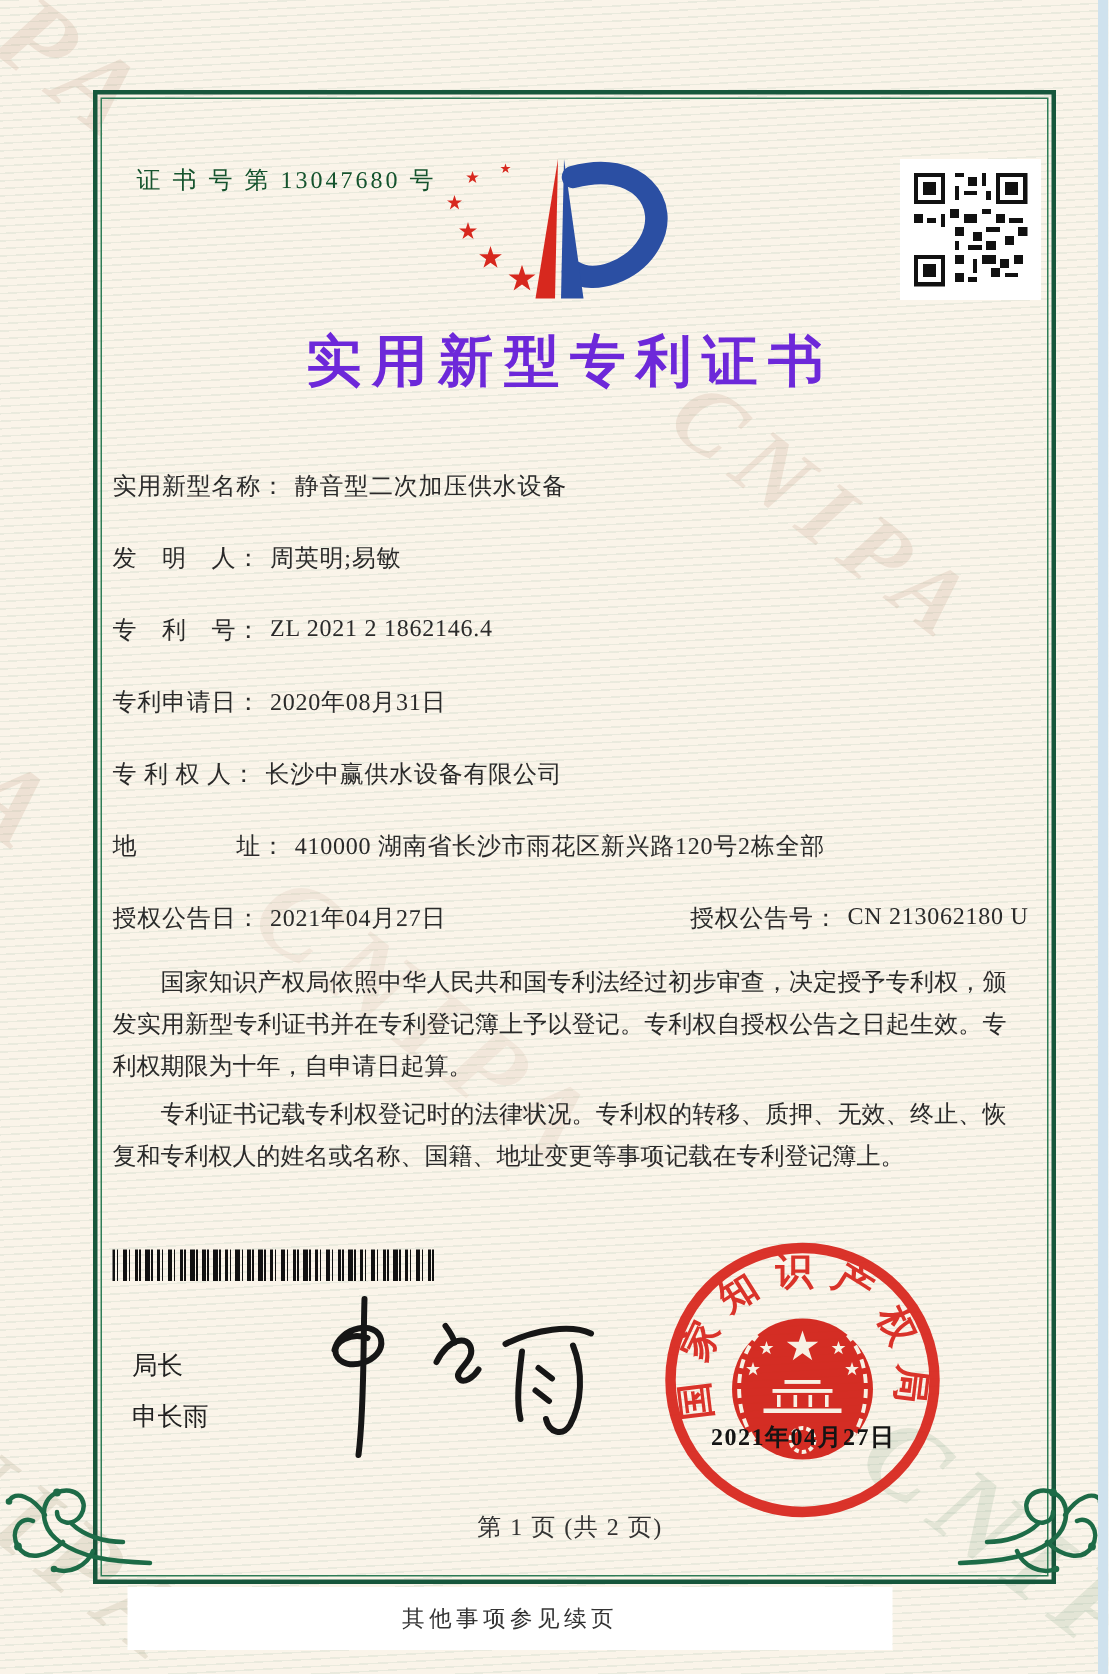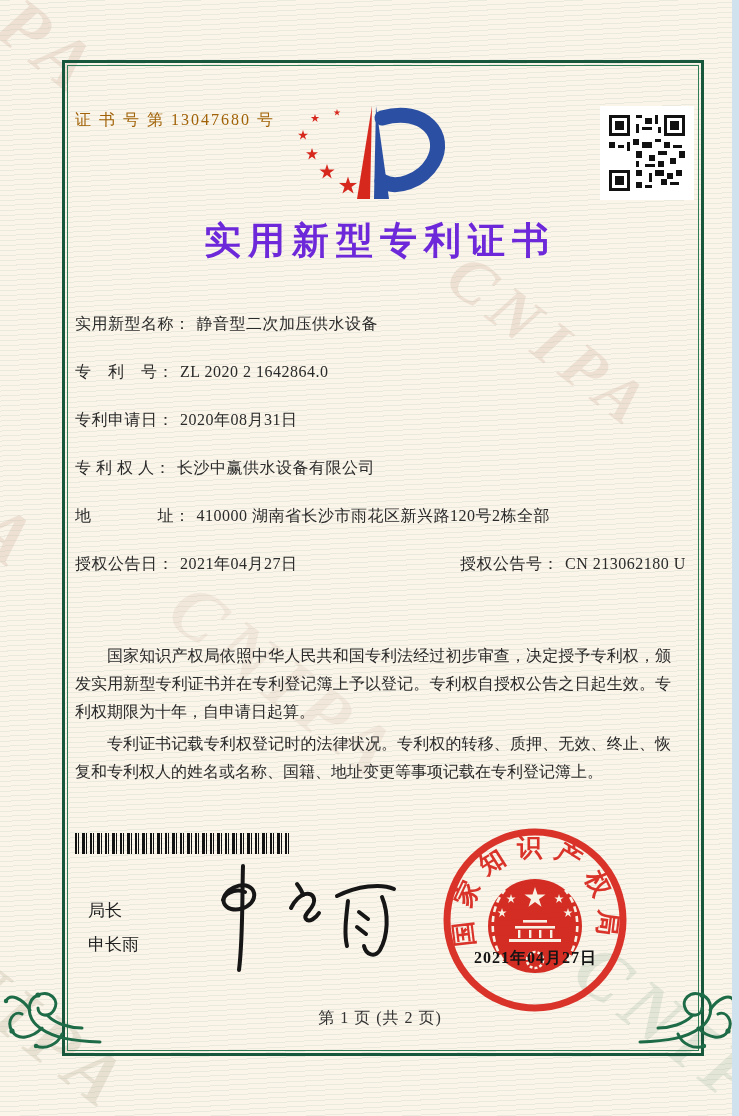--- a/index.html
+++ b/index.html
@@ -15,21 +15,21 @@
   .edge-strip{position:absolute;right:0;top:0;width:7px;height:100%;background:#cfe2ee;z-index:6;}
   
   .wm{position:absolute;font-weight:bold;font-style:italic;font-size:74px;
       color:rgba(198,158,138,0.22);letter-spacing:10px;transform:rotate(38deg);
       white-space:nowrap;z-index:1;user-select:none;}
   
   .frame{position:absolute;left:62px;top:60px;width:636px;height:990px;
          border:3px solid #17573c;z-index:2;}
   .frame-inner{position:absolute;inset:2px;border:1px solid #2e7d57;}
   .content{position:absolute;left:0;top:0;width:739px;height:1116px;z-index:3;}
-  .cert-no{position:absolute;left:75px;top:110px;font-size:16px;letter-spacing:2px;color:#a16207;}
+  .cert-no{position:absolute;left:91px;top:110px;font-size:16px;letter-spacing:2px;color:#14532d;}
   .logo{position:absolute;left:285px;top:100px;width:170px;height:104px;}
   .qr{position:absolute;left:600px;top:106px;width:94px;height:94px;background:#fff;
       display:flex;align-items:center;justify-content:center;}
   .title{position:absolute;left:62px;top:216px;width:636px;text-align:center;
          font-size:37px;font-weight:bold;letter-spacing:7px;color:#6d28d9;}
   .fields{position:absolute;left:75px;top:300px;width:600px;font-size:16px;color:#2a2a2a;}
   .frow{height:48px;display:flex;align-items:center;white-space:nowrap;position:relative;}
   .frow .flabel{letter-spacing:0.5px;}
   .frow .fvalue{margin-left:6px;letter-spacing:0.5px;}
   .grant-second{position:absolute;left:385px;top:0;height:48px;display:flex;align-items:center;}
@@ -143,22 +143,26 @@
     </div>
 
     <div class="title">实用新型专利证书</div>
 
     <div class="fields">
       <div class="frow">
         <span class="flabel">实用新型名称：</span>
         <span class="fvalue">静音型二次加压供水设备</span>
       </div>
       <div class="frow">
+        <span class="flabel">发　明　人：</span>
+        <span class="fvalue">周英明;易敏</span>
+      </div>
+      <div class="frow">
         <span class="flabel">专　利　号：</span>
-        <span class="fvalue">ZL 2020 2 1642864.0</span>
+        <span class="fvalue">ZL 2021 2 1862146.4</span>
       </div>
       <div class="frow">
         <span class="flabel">专利申请日：</span>
         <span class="fvalue">2020年08月31日</span>
       </div>
       <div class="frow">
         <span class="flabel">专 利 权 人：</span>
         <span class="fvalue">长沙中赢供水设备有限公司</span>
       </div>
       <div class="frow">
@@ -266,17 +270,20 @@
         </g>
         <g fill="#1d6b47">
           <circle cx="36" cy="9" r="2.6"></circle>
             <circle cx="10" cy="45" r="2.6"></circle>
           <circle cx="4" cy="15" r="2.2"></circle>
             <circle cx="34" cy="60" r="2.2"></circle>
         </g>
       </svg>
     </div>
 
+    <div class="footer-band">
+      <span class="footer-note">其他事项参见续页</span>
+    </div>
 
   </div>
 
   <div class="edge-strip"></div>
 </div>
 
 </body></html>

